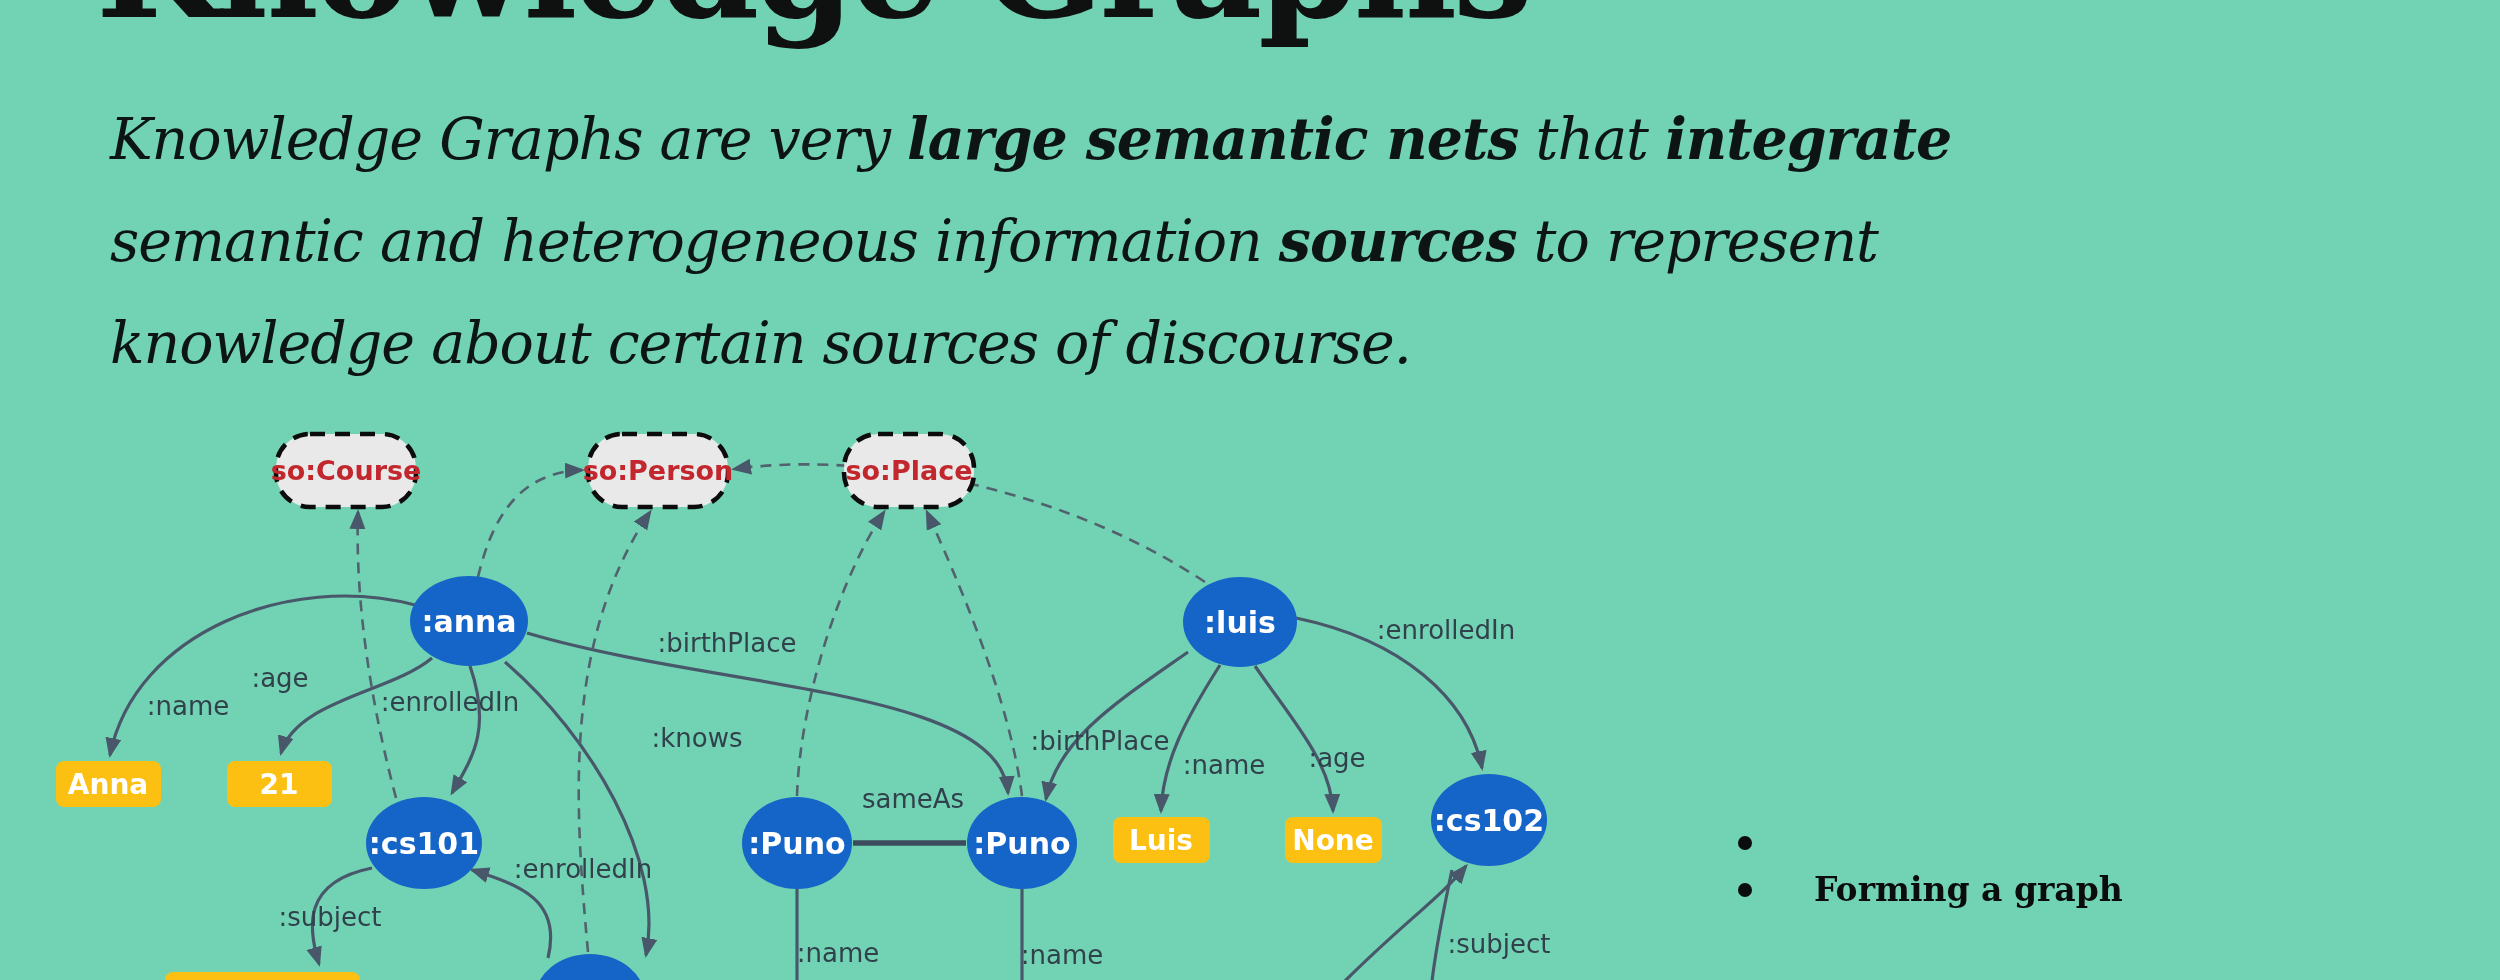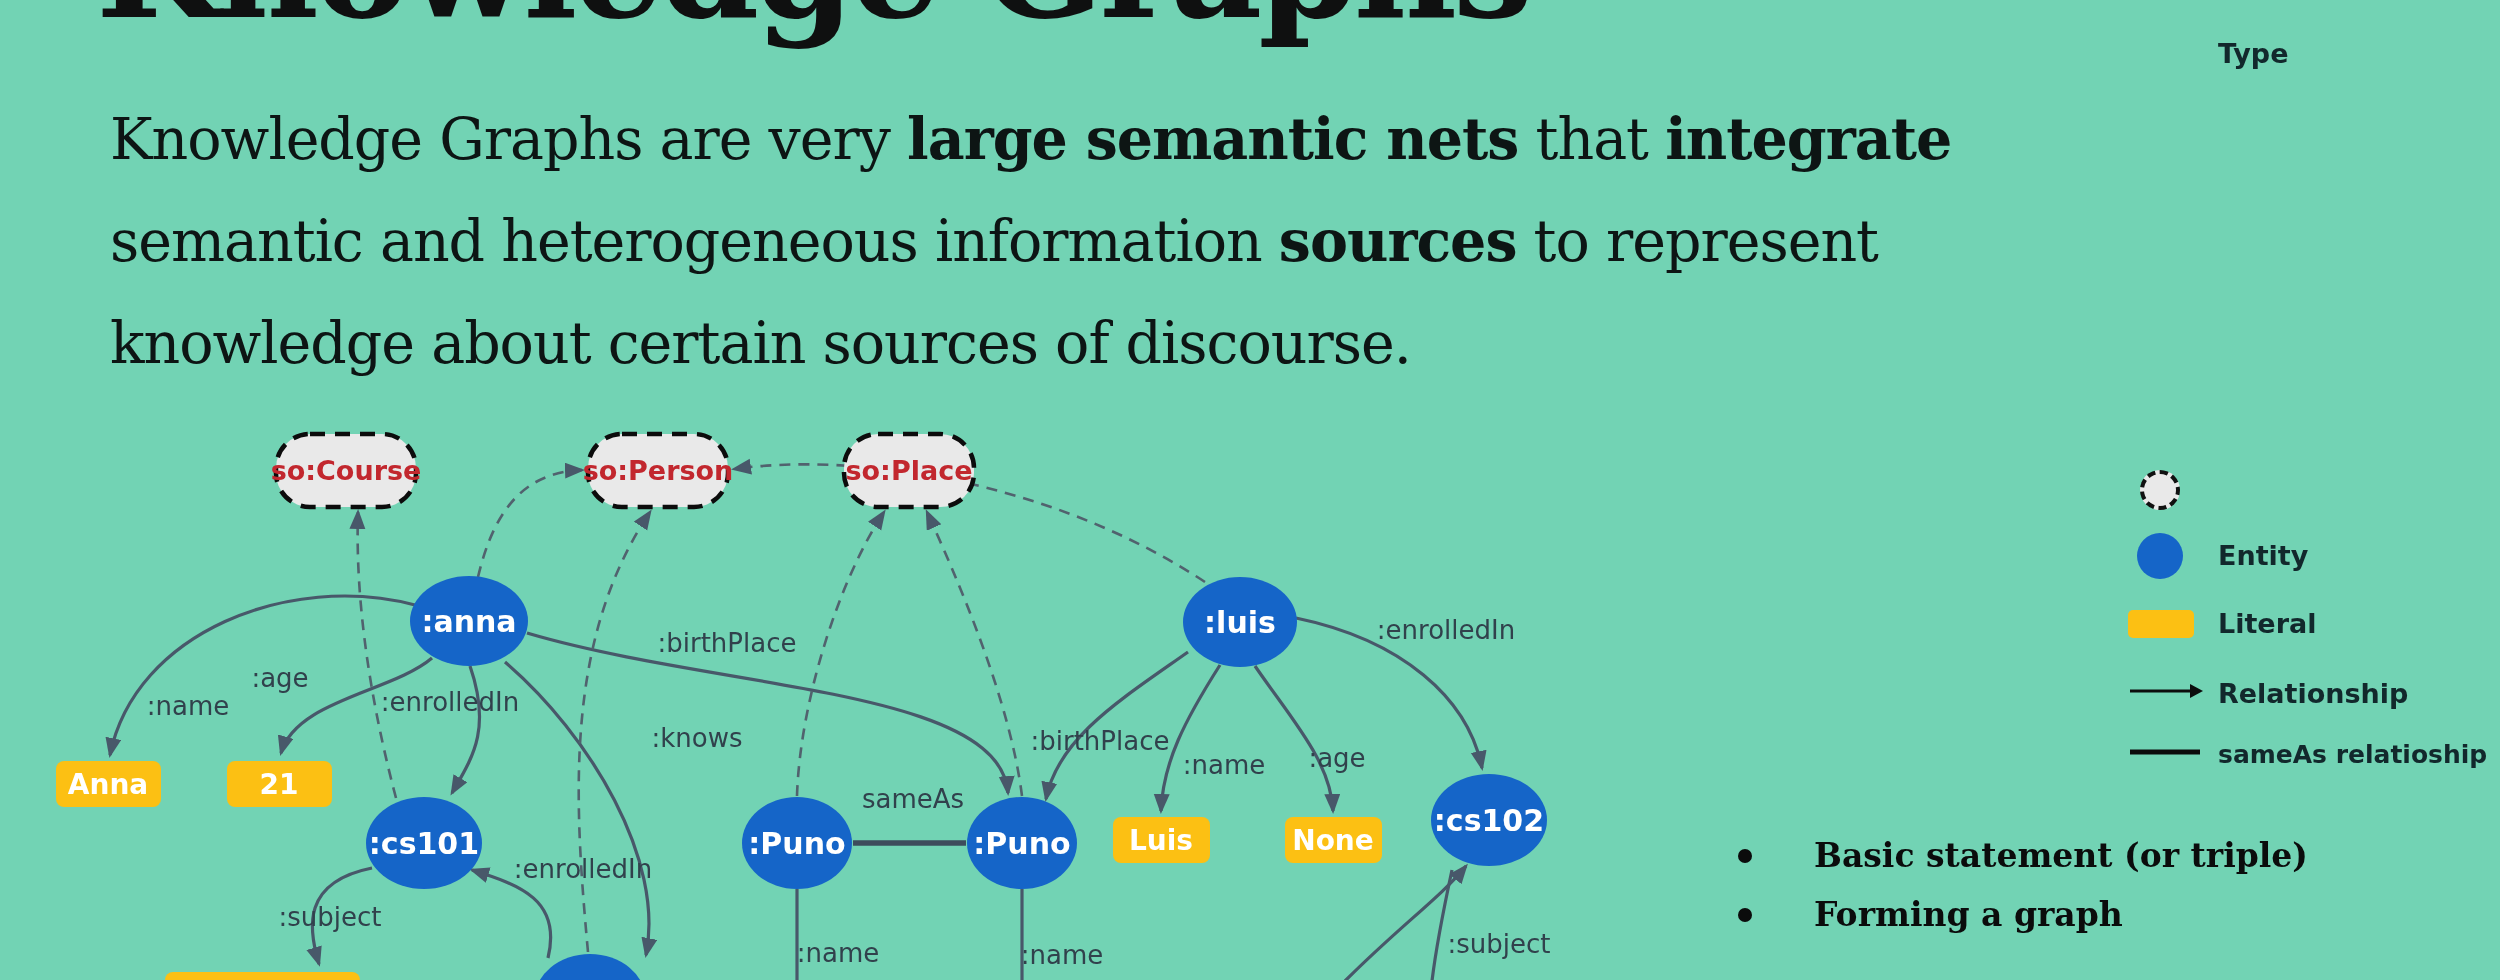--- a/index.html
+++ b/index.html
@@ -4,21 +4,21 @@
 <style>
   html,body{margin:0;padding:0;background:#72d3b4;}
   .slide{position:relative;width:2500px;height:980px;overflow:hidden;
          background:#72d3b4;font-family:"DejaVu Sans",sans-serif;}
 
   .title{position:absolute;left:96px;top:-104px;margin:0;
          font-family:"DejaVu Serif",serif;font-weight:bold;
          font-size:142px;line-height:1;letter-spacing:-4px;color:#0f1010;}
 
   .intro{position:absolute;left:110px;top:88px;margin:0;width:2300px;
-         font-family:"DejaVu Serif",serif;
+         font-family:"DejaVu Serif",serif;font-style:italic;
          font-size:57px;line-height:102px;letter-spacing:-1px;color:#0d1514;}
   .intro .b{font-weight:bold;}
 
   .graph-svg{position:absolute;left:0;top:0;}
 
   .node-label{font-family:"DejaVu Sans",sans-serif;font-weight:bold;fill:#ffffff;}
   .type-label{font-family:"DejaVu Sans",sans-serif;font-weight:bold;fill:#c2272e;}
   .edge-label{font-family:"DejaVu Sans",sans-serif;font-size:26px;fill:#31414c;}
 
   .legend{position:absolute;left:2110px;top:430px;width:390px;height:360px;}
@@ -145,46 +145,24 @@
       <rect x="1113" y="817" width="97" height="46" rx="8" fill="#fcc013"></rect>
       <text class="node-label" x="1161" y="850" font-size="28" text-anchor="middle">Luis</text>
 
       <rect x="1285" y="817" width="97" height="46" rx="8" fill="#fcc013"></rect>
       <text class="node-label" x="1333" y="850" font-size="28" text-anchor="middle">None</text>
 
       <rect x="165" y="972" width="195" height="46" rx="8" fill="#fcc013"></rect>
     </g>
   </svg>
 
-  <div class="legend">
-    <div class="lg-type-icon"></div>
-    <div class="lg-label" style="top:472px;margin-top:-432px;top:40px;">Type</div>
-
-    <div class="lg-entity-icon"></div>
-    <div class="lg-label" style="top:110px;">Entity</div>
-
-    <div class="lg-literal-icon"></div>
-    <div class="lg-label" style="top:178px;">Literal</div>
-
-    <svg style="position:absolute;left:18px;top:250px;" width="76" height="22" viewBox="0 0 76 22">
-      <line x1="2" y1="11" x2="62" y2="11" stroke="#0c0c0c" stroke-width="3"></line>
-      <path d="M62,4 L75,11 L62,18 z" fill="#0c0c0c"></path>
-    </svg>
-    <div class="lg-label" style="top:248px;">Relationship</div>
-
-    <svg style="position:absolute;left:18px;top:316px;" width="76" height="12" viewBox="0 0 76 12">
-      <line x1="2" y1="6" x2="72" y2="6" stroke="#0c0c0c" stroke-width="5"></line>
-    </svg>
-    <div class="lg-label" style="top:310px;font-size:25px;">sameAs relatioship</div>
-  </div>
 
   <ul class="bullets">
     <li>
       <span class="dot"></span>
-      <span class="bl">Basic statement (or triple)</span>
     </li>
     <li>
       <span class="dot"></span>
       <span class="bl">Forming a graph</span>
     </li>
   </ul>
 
 </div>
 
 </body></html>

